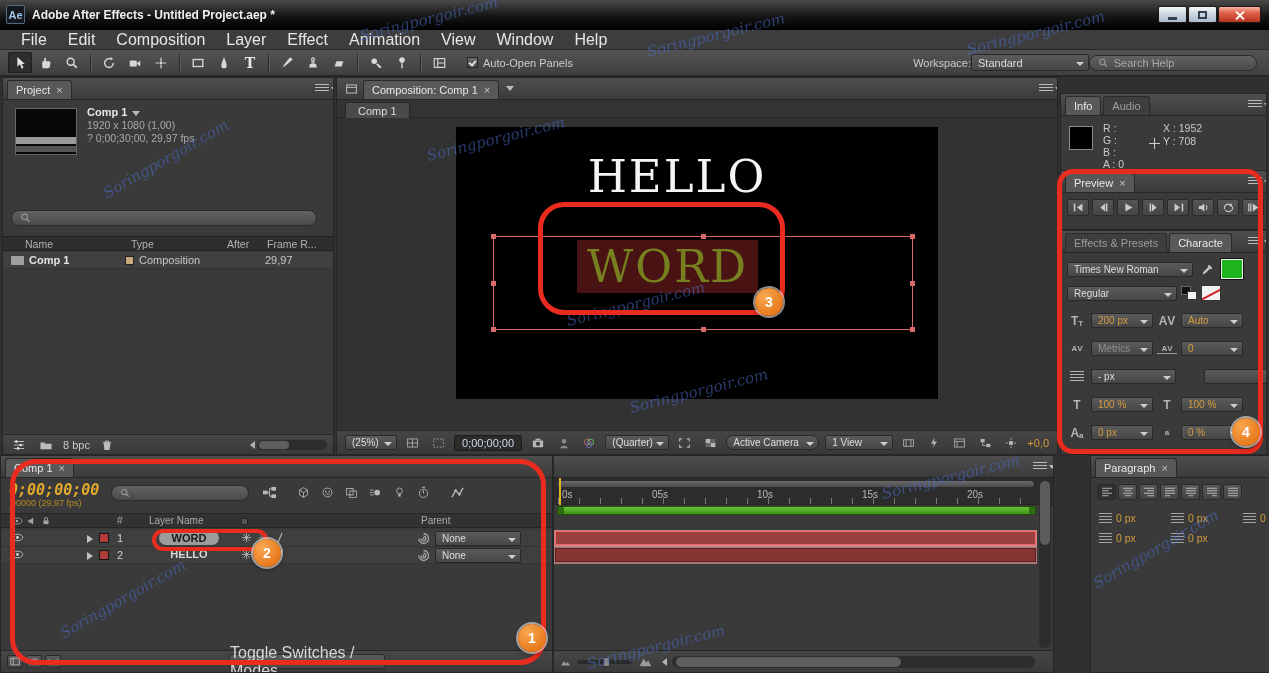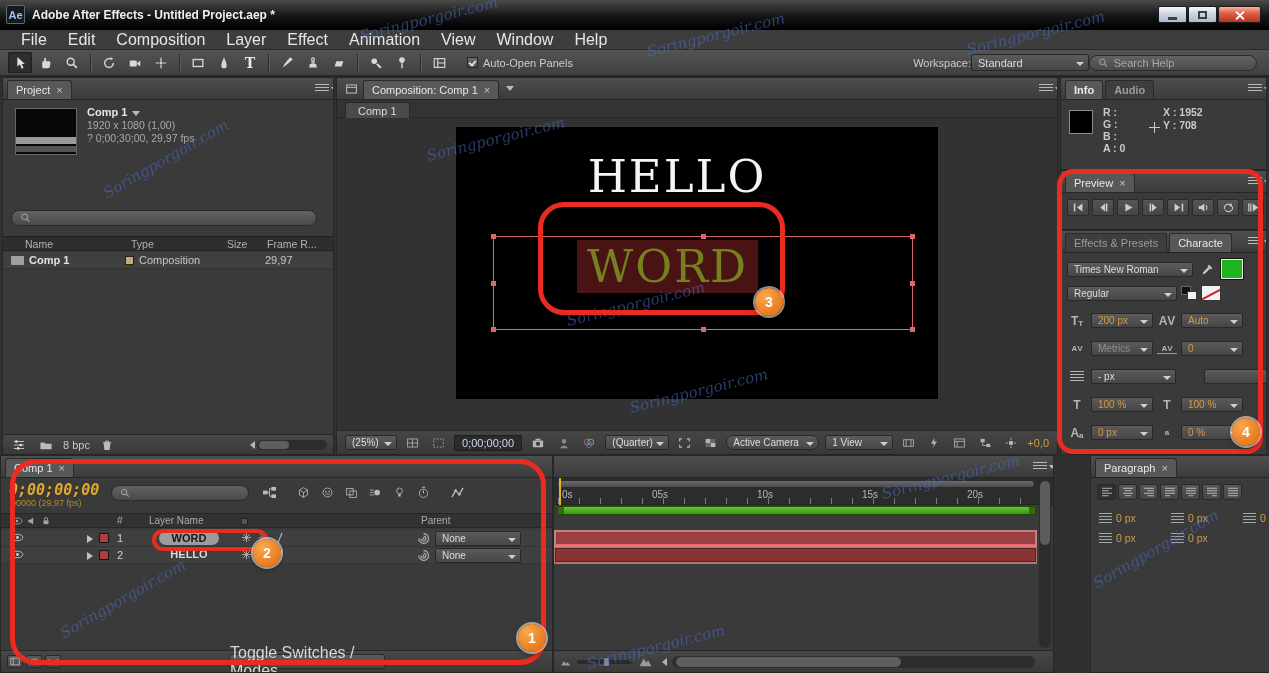--- a/index.html
+++ b/index.html
@@ -84,21 +84,21 @@
 .hello{position:absolute;top:22px;left:0;width:440px;text-align:center;font-family:"DejaVu Serif",serif;font-size:45px;color:#f5f5f5;letter-spacing:2px;}
 .selbox{position:absolute;left:36px;top:108px;width:420px;height:94px;border:1px solid #d96a6a;}
 .hdl{position:absolute;width:5px;height:5px;background:#d96a6a;}
 .wordhl{position:absolute;left:120px;top:112px;background:#4a1313;padding:0 10px;}
 .word{font-family:"DejaVu Serif",serif;font-size:45px;color:#76801f;letter-spacing:2px;}
 .cbb{position:absolute;left:0;bottom:0;width:100%;height:24px;background:linear-gradient(#454545,#393939);border-top:1px solid #272727;display:flex;align-items:center;gap:6px;padding:0 8px;}
 .tcbox{height:16px;background:#2b2b2b;border:1px solid #1d1d1d;color:#cdd8ea;display:flex;align-items:center;padding:0 7px;border-radius:2px;}
 
 #rightcol{position:absolute;left:1060px;top:77px;width:207px;height:378px;}
 .rpanel{position:absolute;left:0;width:207px;background:#3a3a3a;border:1px solid #262626;overflow:hidden;}
-#info-panel{top:0;height:93px;font-weight:bold;}
+#info-panel{top:16px;height:93px;}
 .inf-swatch{position:absolute;left:8px;top:32px;width:24px;height:24px;background:#000;border:1px solid #8a8a8a;}
 .inf-col{position:absolute;left:42px;top:28px;font-size:10.5px;color:#c9c9c9;line-height:12px;}
 .inf-cross{position:absolute;left:88px;top:44px;width:11px;height:11px;}
 .inf-cross::before{content:"";position:absolute;left:5px;top:0;width:1px;height:11px;background:#ccc;}
 .inf-cross::after{content:"";position:absolute;left:0;top:5px;width:11px;height:1px;background:#ccc;}
 .inf-xy{position:absolute;left:102px;top:28px;font-size:10.5px;color:#c9c9c9;line-height:13px;}
 #preview-panel{top:93px;height:60px;}
 .pv-row{position:absolute;left:6px;top:28px;display:flex;gap:3px;align-items:center;}
 .pvbtn{width:22px;height:17px;display:flex;align-items:center;justify-content:center;background:linear-gradient(#555,#454545);border:1px solid #2a2a2a;border-radius:2px;}
 #char-panel{top:153px;height:225px;}
@@ -335,21 +335,21 @@
     <div class="pill proj-search">
       <svg width="12" height="12" viewBox="0 0 16 16">
           <circle cx="6.5" cy="6.5" r="4" fill="none" stroke="#9a9a9a" stroke-width="1.6"></circle>
           <path d="M9.5 9.5 L13.5 13.5" stroke="#9a9a9a" stroke-width="1.8"></path>
         </svg>
       <input style="">
     </div>
     <div class="ptable-head">
       <span style="left:22px;">Name</span>
       <span style="left:128px;">Type</span>
-      <span style="left:224px;">Size</span>
+      <span style="left:224px;">After</span>
       <span style="left:264px;">Frame R...</span>
     </div>
     <div class="prow">
       <span class="ficon"></span>
       <span class="nm">Comp 1</span>
       <span class="chip"></span>
       <span class="tp">Composition</span>
       <span class="fr">29,97</span>
     </div>
     <div class="pbottom">

